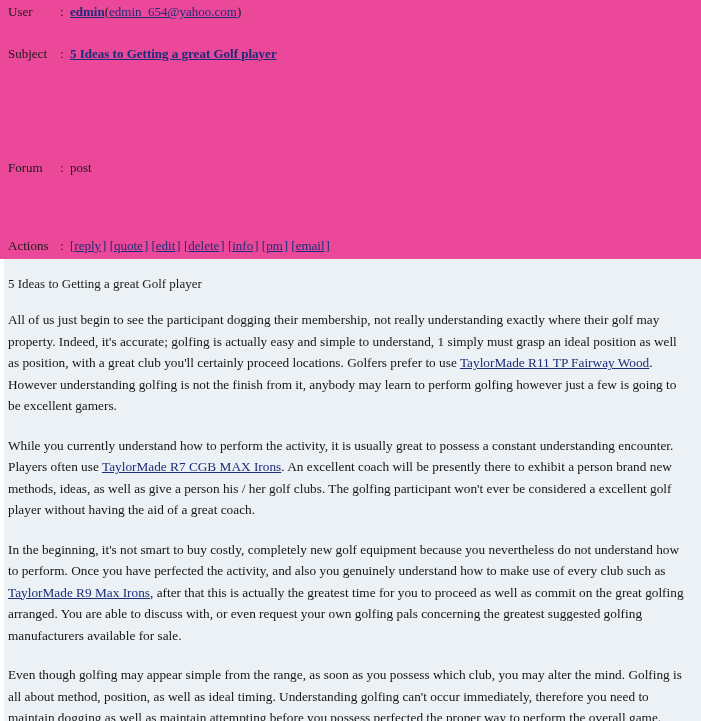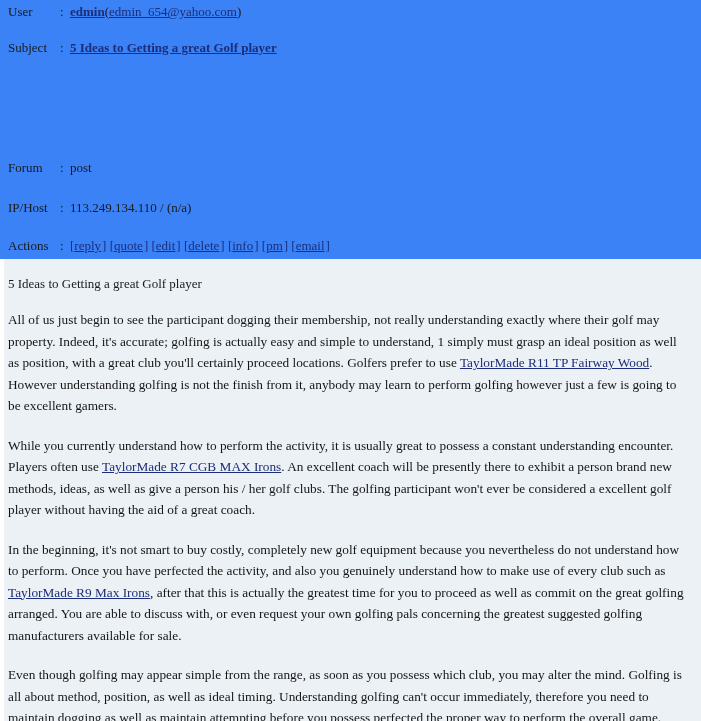--- a/index.html
+++ b/index.html
@@ -24,21 +24,21 @@
     background: #ffffff;
   }
 
   
   .meta-panel {
     position: absolute;
     left: 0;
     top: 0;
     width: 701px;
     height: 259px;
-    background: #3b82f6;
+    background: #ec4899;
     box-sizing: border-box;
     padding: 8px;
   }
 
   .meta-row {
     position: absolute;
     left: 8px;
     white-space: nowrap;
     font-size: 13px;
     line-height: 15px;
@@ -120,33 +120,30 @@
 <body>
 
 <div id="page">
 
   <div class="meta-panel">
 
     <div class="meta-row" style="top:4px;">
       <span class="meta-label">User</span><span class="meta-colon">:</span><a class="lnk bold">edmin</a><span class="plain">(</span><a class="lnk">edmin_654@yahoo.com</a><span class="plain">)</span>
     </div>
 
-    <div class="meta-row" style="top:40px;">
+    <div class="meta-row" style="top:46px;">
       <span class="meta-label">Subject</span><span class="meta-colon">:</span><a class="lnk bold">5 Ideas to Getting a great Golf player</a>
     </div>
 
 
 
     <div class="meta-row" style="top:160px;">
       <span class="meta-label">Forum</span><span class="meta-colon">:</span><span class="plain">post</span>
     </div>
 
-    <div class="meta-row" style="top:200px;">
-      <span class="meta-label">IP/Host</span><span class="meta-colon">:</span><span class="plain">113.249.134.110 / (n/a)</span>
-    </div>
 
     <div class="meta-row actions-list" style="top:238px;">
       <span class="meta-label">Actions</span><span class="meta-colon">:</span><span id="actions-slot"><span class="bracket">[</span><a class="lnk">reply</a><span class="bracket">]</span> <span class="bracket">[</span><a class="lnk">quote</a><span class="bracket">]</span> <span class="bracket">[</span><a class="lnk">edit</a><span class="bracket">]</span> <span class="bracket">[</span><a class="lnk">delete</a><span class="bracket">]</span> <span class="bracket">[</span><a class="lnk">info</a><span class="bracket">]</span> <span class="bracket">[</span><a class="lnk">pm</a><span class="bracket">]</span> <span class="bracket">[</span><a class="lnk">email</a><span class="bracket">]</span></span>
     </div>
 
   </div>
 
   <div class="body-panel">
     <div class="left-gutter"></div>
 

